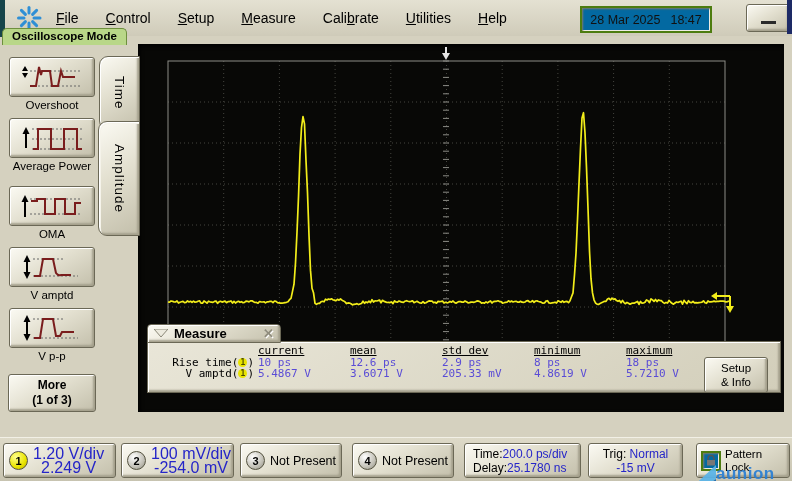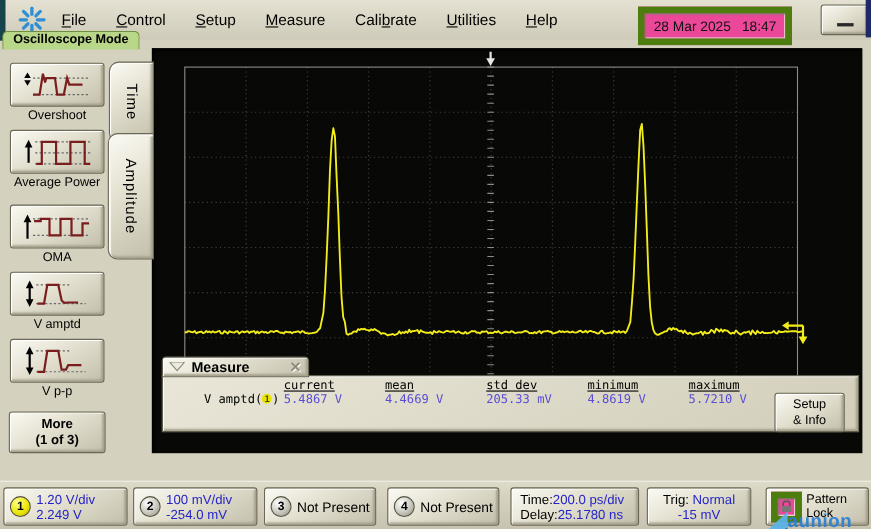--- a/index.html
+++ b/index.html
@@ -10,22 +10,22 @@
     -webkit-font-smoothing:none;
   }
   
   .raised{
     background:linear-gradient(150deg,#fbfaf3 0%,#e3e0d0 45%,#c3bfab 100%);
     border:1px solid #6b6856;
     box-shadow:inset 1px 1px 0 #ffffff, inset -2px -2px 2px #a5a18d;
     border-radius:3px;
   }
   .sunken{
-    background:#ec4899;
-    border:6px solid #4d7c0f;
+    background:#0369a1;
+    border:2px solid #4d7c0f;
     box-shadow:inset 1px 1px 2px #7d7a6a, inset -1px -1px 0 #f5f3ea;
   }
   
   .menubar{position:absolute;left:0;top:0;width:792px;height:36px;
     background:linear-gradient(#e4e1d2,#cfcbb9);display:flex;align-items:center;}
   .logo{margin:0 14px 0 16px;width:26px;height:26px;flex:0 0 auto;}
   .menu-item{font-size:14px;color:#000;margin-right:27px;cursor:default;}
   .menu-item u{text-decoration:underline;}
   .datetime{position:absolute;left:580px;top:6px;width:128px;height:23px;
     display:flex;align-items:center;justify-content:center;gap:10px;
@@ -76,21 +76,21 @@
     font-size:11.5px;color:#000;text-align:center;white-space:pre-line;line-height:14px;
     display:flex;align-items:center;justify-content:center;}
   
   .statusbar{position:absolute;left:0;top:437px;width:792px;height:44px;
     background:linear-gradient(#dedac8,#c7c3b0);border-top:1px solid #f2f0e6;box-sizing:border-box;}
   .sbtn{position:absolute;top:5px;height:35px;display:flex;align-items:center;box-sizing:border-box;}
   .circ{width:17px;height:17px;border-radius:50%;border:1px solid #54523f;flex:0 0 auto;
     display:flex;align-items:center;justify-content:center;font-size:11px;font-weight:bold;color:#000;margin:0 5px 0 5px;}
   .circ.yellow{background:radial-gradient(circle at 35% 30%,#ffff8e,#e9e400 60%,#b4b000);}
   .circ.gray{background:radial-gradient(circle at 35% 30%,#ffffff,#c4c2b8 60%,#8e8c80);}
-  .chan-lines{font-size:12px;line-height:14px;color:#2525c8;}
+  .chan-lines{font-size:16px;line-height:14px;color:#2525c8;text-align:center;}
   .blacktext{color:#000;font-size:12.5px;}
   .kv{font-size:12px;line-height:14px;}
   .kv .lbl{color:#000;}
   .kv .val{color:#2525c8;}
   .trig-l2{text-align:center;color:#2525c8;}
   .lockbox{width:16px;height:16px;margin:0 4px;display:flex;align-items:center;justify-content:center;}
   .plock-lines{font-size:11.5px;line-height:13px;color:#000;}
   
   .watermark{position:absolute;left:684px;top:436px;width:108px;height:45px;z-index:10;opacity:.93;pointer-events:none;margin-top:27px;}
   .wm-text{position:absolute;left:32px;top:2px;color:#2a7fd4;font-weight:bold;font-size:17px;line-height:17px;letter-spacing:.5px;}
@@ -291,23 +291,31 @@
     <tbody>
         <tr>
       <td class="mlabel"></td>
       <td class="mval mhead">current</td>
       <td class="mval mhead">mean</td>
       <td class="mval mhead">std dev</td>
       <td class="mval mhead">minimum</td>
       <td class="mval mhead">maximum</td>
     </tr>
     <tr>
+      <td class="mlabel"><span>Rise time</span>(<span class="chanbadge">1</span>)</td>
+      <td class="mval">10 ps</td>
+      <td class="mval">12.6 ps</td>
+      <td class="mval">2.9 ps</td>
+      <td class="mval">8 ps</td>
+      <td class="mval">18 ps</td>
+    </tr>
+    <tr>
       <td class="mlabel"><span>V amptd</span>(<span class="chanbadge">1</span>)</td>
       <td class="mval">5.4867 V</td>
-      <td class="mval">4.4669 V</td>
+      <td class="mval">3.6071 V</td>
       <td class="mval">205.33 mV</td>
       <td class="mval">4.8619 V</td>
       <td class="mval">5.7210 V</td>
     </tr>
   </tbody>
     </table>
   <div class="setup-info raised">Setup
 &amp; Info</div>
 </div>
 

